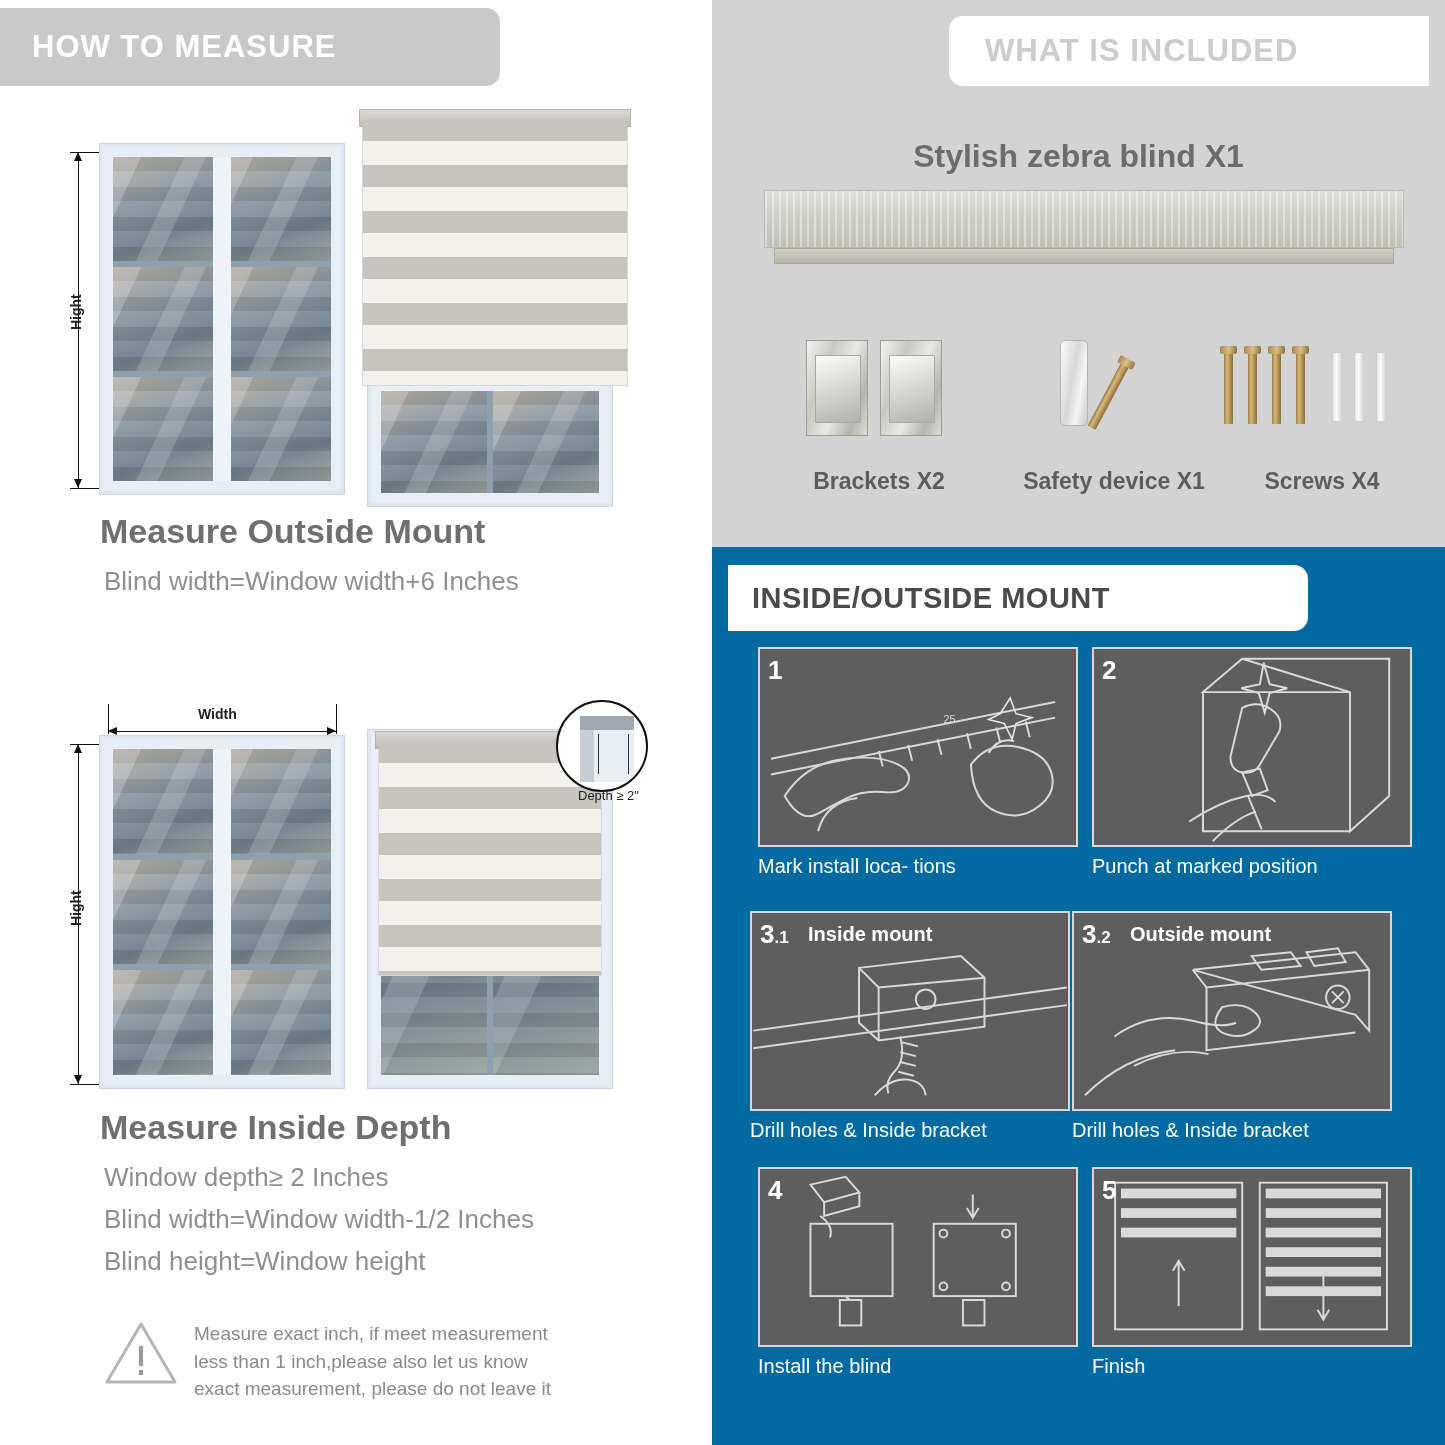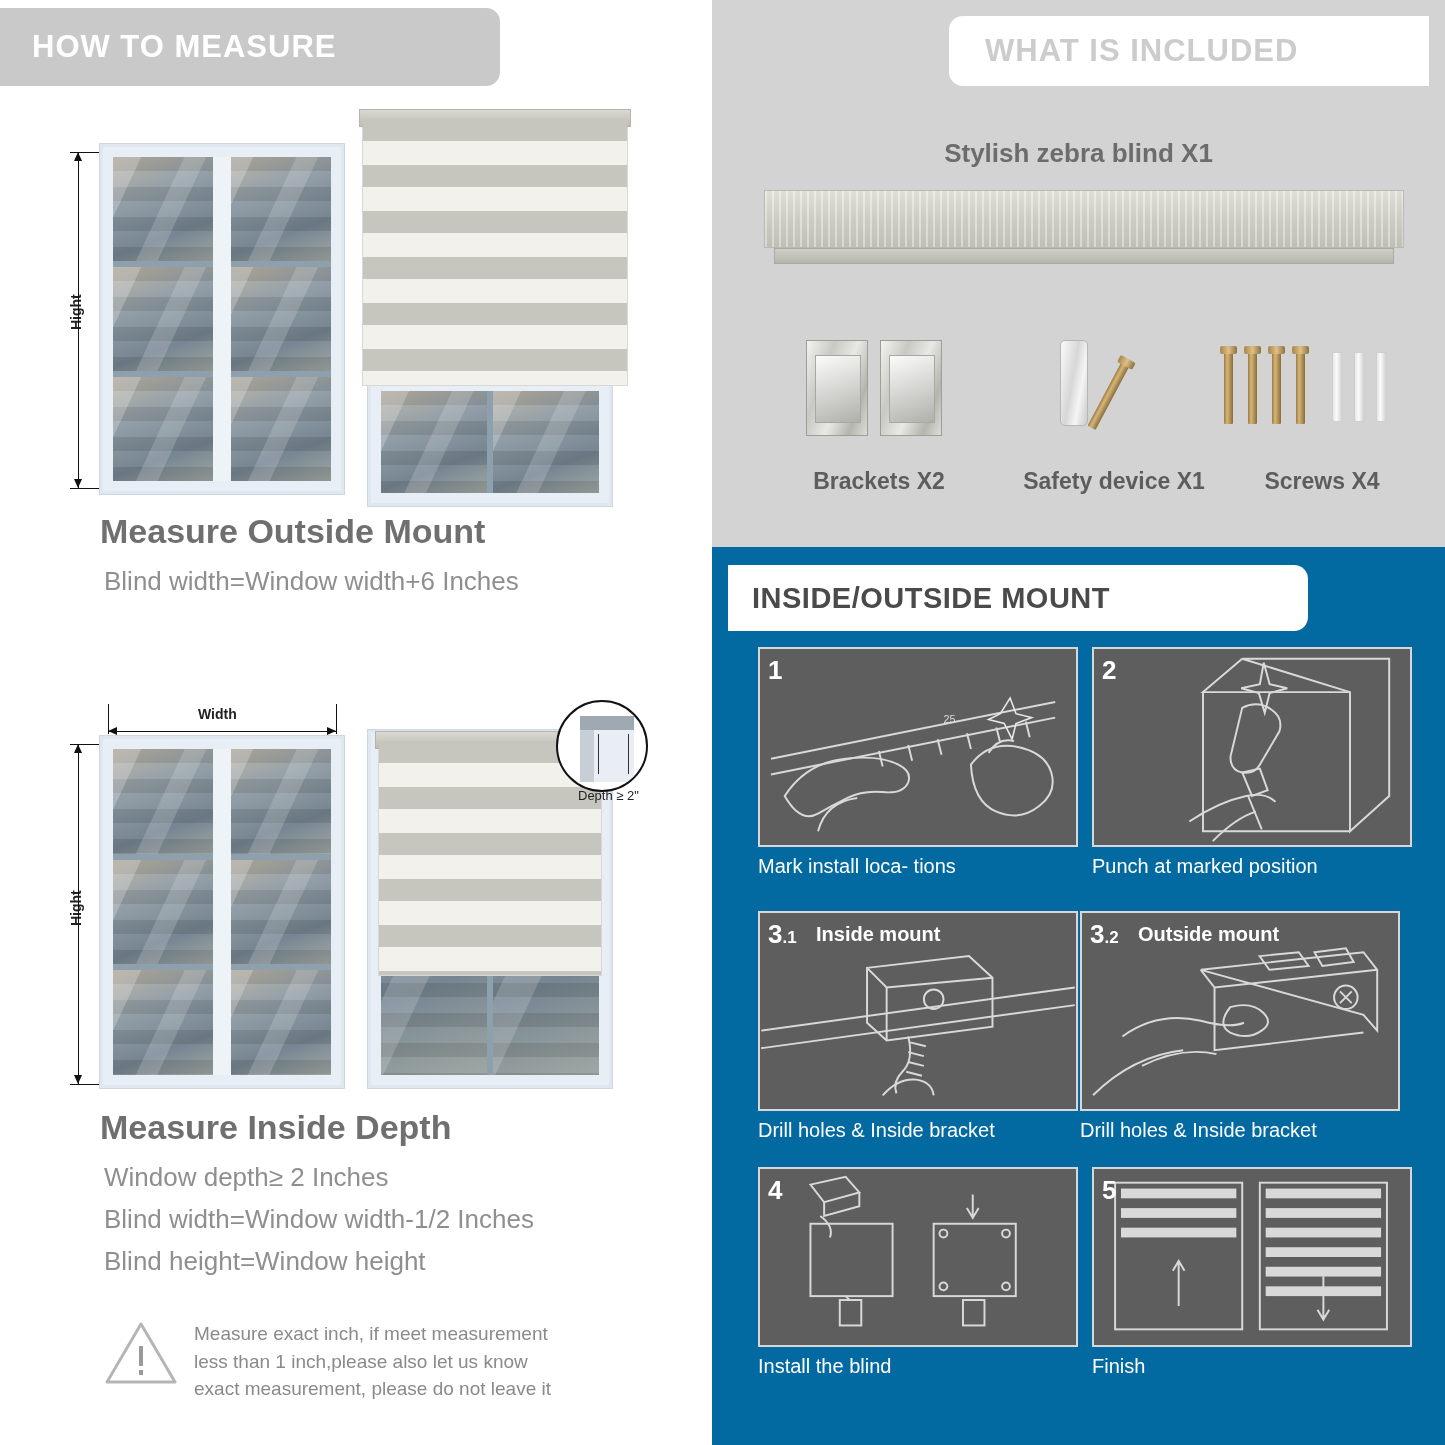--- a/index.html
+++ b/index.html
@@ -130,21 +130,21 @@
     position:absolute; right:16px; top:16px; width:480px; height:70px;
     background:#ffffff; border-radius:14px 0 0 14px;
     display:flex; align-items:center;
   }
   .hdr-included span {
     color:#cccccc; font-size:31px; font-weight:bold; letter-spacing:1px;
     margin-left:36px;
   }
   .inc-title {
     position:absolute; left:0; right:0; top:138px; text-align:center;
-    color:#6c6c6c; font-size:26px; font-weight:bold;
+    color:#6c6c6c; font-size:32px; font-weight:bold;
   }
   .headrail {
     position:absolute; left:52px; top:190px; width:640px; height:78px;
   }
   .headrail .top {
     position:absolute; left:0; top:0; width:640px; height:58px;
     background:linear-gradient(180deg,#e3e3dc 0%, #d2d2c9 45%, #c3c3ba 100%);
     border:1px solid #b9b9b0;
   }
   .headrail .top:after {
@@ -425,21 +425,21 @@
                 <path d="M96 176 q30 -20 58 -26 q20 -4 30 6"></path>
                 <path d="M120 196 q24 -24 44 -30"></path>
               </g>
             </svg>
           </div>
           <div class="step-num"><span>2</span></div>
         </div>
         <div class="step-cap" style="left:0;top:208px;">Punch at  marked position</div>
       </div>
 
-      <div class="step" style="left:46px;top:364px;width:384px;height:200px;">
+      <div class="step" style="left:38px;top:364px;width:384px;height:200px;">
         <div class="step-box" style="width:320px;height:200px;">
           <div class="sketch">
             <svg viewBox="0 0 320 200">
               <g fill="none" stroke="#d9d9d9" stroke-width="2">
                 <path d="M0 120 L320 76"></path>
                 <path d="M0 138 L320 94"></path>
                 <path d="M108 56 L212 44 L236 66 L236 116 L128 130 L108 112 Z"></path>
                 <path d="M108 56 L128 76 L236 66"></path>
                 <path d="M128 76 L128 130"></path>
                 <circle cx="176" cy="88" r="10"></circle>
@@ -448,21 +448,21 @@
                 <path d="M124 186 q16 -18 34 -16 q16 2 18 16"></path>
               </g>
             </svg>
           </div>
           <div class="step-num"><span>3</span><span class="sub">.1</span></div>
           <div class="step-inline">Inside mount</div>
         </div>
         <div class="step-cap" style="left:0;top:208px;">Drill holes &amp;  Inside bracket</div>
       </div>
 
-      <div class="step" style="left:368px;top:364px;width:320px;height:200px;">
+      <div class="step" style="left:360px;top:364px;width:320px;height:200px;">
         <div class="step-box" style="width:320px;height:200px;">
           <div class="sketch">
             <svg viewBox="0 0 320 200">
               <g fill="none" stroke="#d9d9d9" stroke-width="2">
                 <path d="M120 58 L286 40 L300 58 L300 120 L286 104 Z"></path>
                 <path d="M120 58 L134 76 L300 58"></path>
                 <path d="M134 76 L134 140 L286 122"></path>
                 <path d="M180 44 L220 40 L230 54 L190 58 Z"></path>
                 <path d="M236 40 L268 36 L276 50 L244 54 Z"></path>
                 <path d="M40 126 q36 -26 80 -16 q30 8 44 2"></path>

